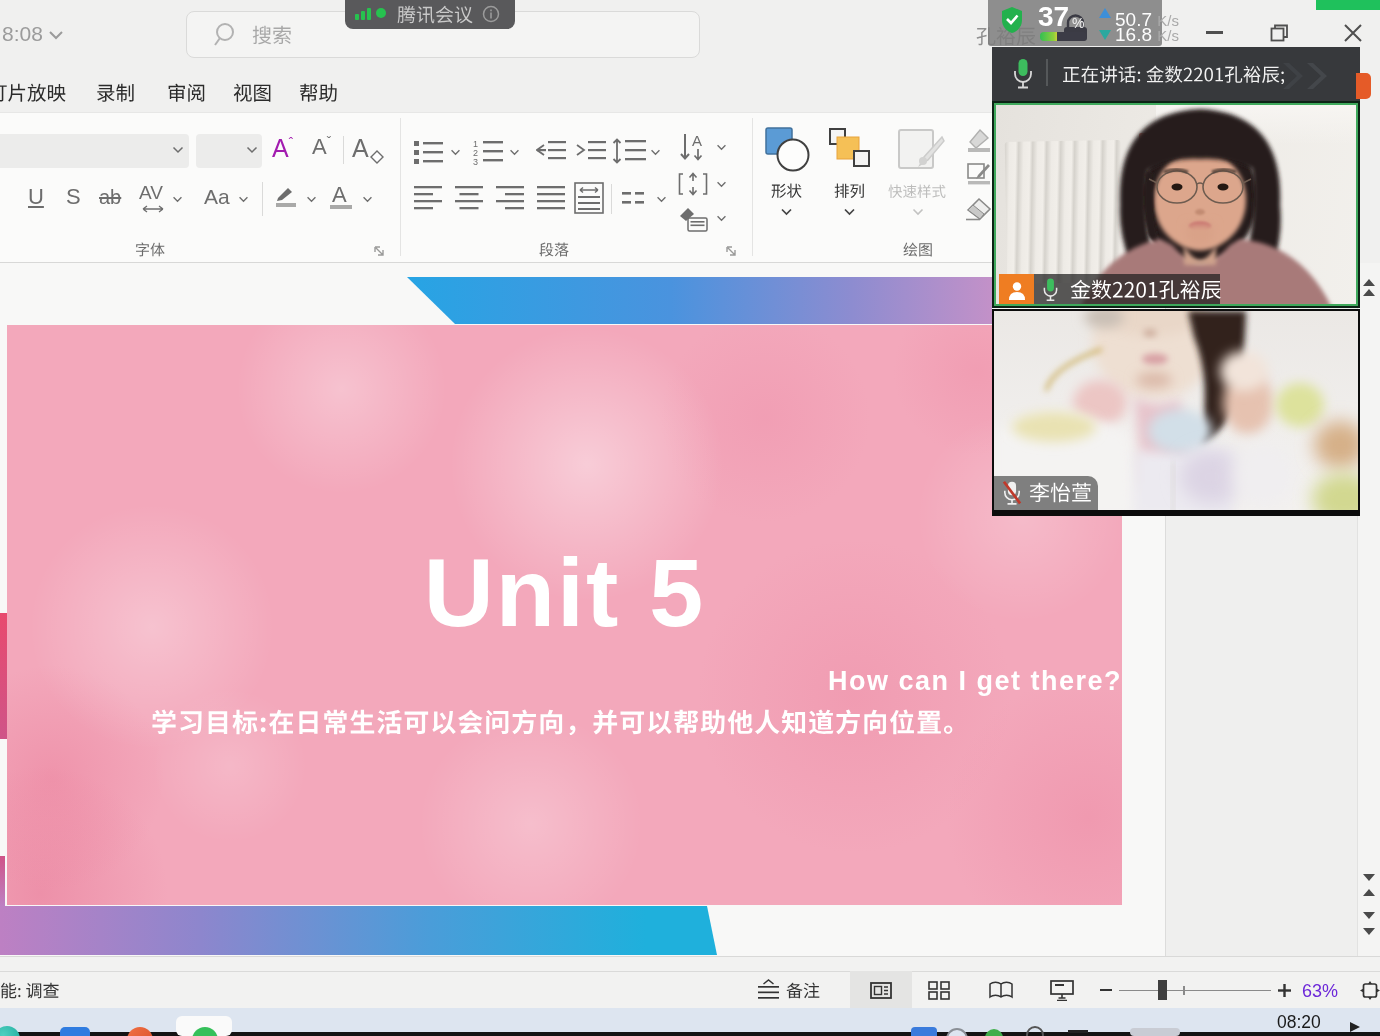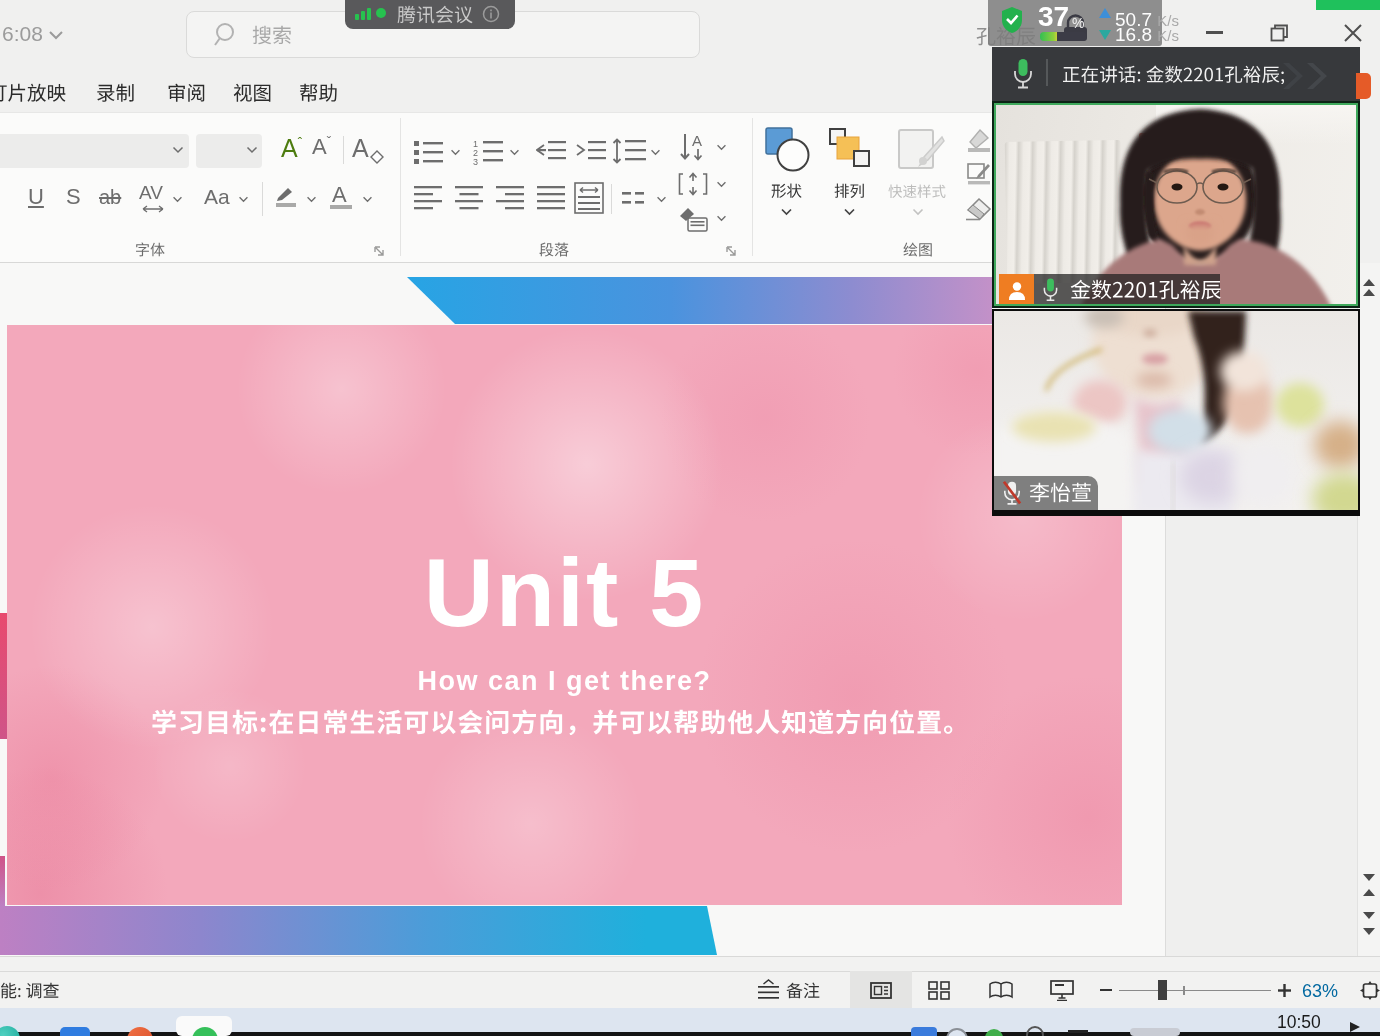--- a/index.html
+++ b/index.html
@@ -78,21 +78,21 @@
       <path id="r74" d="M44 0V54Q159 155 234 238Q308 321 344 393Q380 464 380 527Q380 569 365 602Q351 635 321 653Q291 672 245 672Q200 672 162 648Q123 624 93 587L40 639Q84 688 135 717Q186 746 256 746Q322 746 370 720Q417 693 444 644Q470 596 470 531Q470 458 434 383Q397 308 333 231Q268 153 182 72Q211 74 243 77Q274 79 302 79H505V0Z"></path>
       <path id="r75" d="M278 -13Q209 -13 157 29Q106 71 78 156Q50 241 50 369Q50 497 78 580Q106 664 157 705Q209 746 278 746Q348 746 399 705Q450 663 478 580Q506 497 506 369Q506 241 478 156Q450 71 399 29Q348 -13 278 -13ZM278 61Q320 61 351 93Q383 125 400 194Q418 262 418 369Q418 476 400 544Q383 611 351 642Q320 674 278 674Q237 674 205 642Q173 611 156 544Q138 476 138 369Q138 262 156 194Q173 125 205 93Q237 61 278 61Z"></path>
       <path id="r76" d="M88 0V76H252V623H121V681Q170 690 207 703Q243 716 273 733H343V76H490V0Z"></path>
       <path id="r77" d="M139 390Q112 390 92 410Q73 429 73 460Q73 491 92 511Q112 530 139 530Q166 530 186 511Q205 491 205 460Q205 429 186 410Q166 390 139 390ZM75 -190 53 -136Q100 -115 127 -79Q154 -43 153 3L143 85L188 18Q178 7 167 3Q155 -2 142 -2Q115 -2 95 15Q75 32 75 62Q75 92 96 109Q116 126 144 126Q180 126 201 98Q221 69 221 19Q221 -53 182 -107Q142 -161 75 -190Z"></path>
       <path id="r78" d="M57 730H944V660H57ZM459 840H535V438H459ZM417 710 480 684Q446 638 401 594Q356 551 303 513Q251 475 195 445Q140 415 85 394Q80 403 72 414Q63 425 54 436Q45 446 36 453Q90 471 144 498Q198 525 249 559Q301 593 344 632Q386 670 417 710ZM576 708Q606 669 650 632Q694 595 746 563Q798 530 854 505Q910 479 964 462Q956 455 946 444Q937 433 928 422Q920 410 914 400Q858 420 802 450Q746 479 693 516Q640 553 594 596Q549 638 514 683ZM228 418H710V351H228ZM55 223H946V154H55ZM459 275H534V8Q534 -23 524 -40Q515 -56 489 -65Q464 -74 424 -75Q384 -77 322 -77Q320 -67 314 -54Q309 -42 302 -29Q295 -17 289 -7Q323 -8 353 -9Q383 -10 406 -10Q429 -9 437 -9Q451 -8 455 -4Q459 -1 459 9ZM696 418H715L731 422L780 380Q724 337 648 297Q573 258 499 231Q492 241 480 254Q468 267 459 275Q503 290 549 312Q594 333 633 357Q671 381 696 403Z"></path>
       <path id="r79" d="M471 32H832V-35H471ZM428 328H871V-77H799V260H497V-79H428ZM714 666 774 697Q811 653 847 603Q884 553 915 504Q945 455 963 417L900 380Q882 419 852 469Q822 519 786 571Q750 623 714 666ZM385 407Q384 415 380 428Q375 442 370 456Q365 470 361 480Q375 483 391 500Q407 517 426 544Q436 557 455 587Q474 617 498 658Q522 699 546 746Q570 793 589 841L667 819Q634 750 596 684Q559 617 520 558Q480 498 441 450V448Q441 448 432 444Q424 440 413 434Q402 428 394 421Q385 414 385 407ZM385 407 384 468 432 495 874 524Q877 508 881 488Q886 469 890 457Q762 447 676 440Q591 434 537 429Q484 424 454 421Q424 417 410 414Q395 411 385 407ZM176 840H251V-79H176ZM81 647 139 639Q137 599 130 550Q123 500 113 453Q103 405 90 369L30 390Q43 424 52 468Q62 513 70 560Q77 607 81 647ZM262 656 320 679Q334 650 348 615Q362 580 373 548Q385 516 390 492L328 462Q324 487 313 521Q302 554 289 590Q276 626 262 656Z"></path>
       <path id="r80" d="M211 477H789V425H211ZM57 17H944V-46H57ZM85 593H914V420H843V533H154V420H85ZM292 201V128H705V201ZM292 319V248H705V319ZM221 368H779V79H221ZM284 840H357V633H284ZM637 840H710V633H637ZM62 772H941V708H62ZM430 660 502 680Q519 655 535 624Q551 592 557 570L482 546Q476 568 461 601Q446 633 430 660Z"></path>
     </defs>
   </svg>
 <div style="position:absolute;left:0;top:0;width:1380px;height:74px;background:#f0f0ef"></div>
-<div style="position:absolute;left:2px;top:22px;font-size:21px;color:#9b9b9b">6:08</div>
+<div style="position:absolute;left:2px;top:22px;font-size:21px;color:#9b9b9b">8:08</div>
 <svg style="position:absolute;left:48px;top:30px" width="16" height="10" viewBox="0 0 16 10">
     <path d="M2 2 L8 8 L14 2" stroke="#9b9b9b" stroke-width="2" fill="none"></path>
   </svg>
 <div style="position:absolute;left:186px;top:11px;width:514px;height:47px;background:#f4f4f3;border:1px solid #dadad9;border-radius:8px"></div>
 <svg style="position:absolute;left:212px;top:21px" width="28" height="28" viewBox="0 0 28 28">
     <circle cx="13" cy="11" r="8" stroke="#b2b2b2" stroke-width="2" fill="none"></circle>
     <path d="M8 17 L3 24" stroke="#b2b2b2" stroke-width="2"></path>
   </svg>
 <svg style="position:absolute;left:252px;top:25px" width="40.0" height="20.0" viewBox="0 -880 2000 1000" fill="#a8a8a8">
     <g transform="scale(1,-1)">
@@ -191,21 +191,21 @@
   </svg>
 <div style="position:absolute;left:0;top:112px;width:992px;height:151px;background:#fbfbfa;border-bottom:1px solid #d8d8d7;border-top:1px solid #e7e7e6"></div>
 <div style="position:absolute;left:-40px;top:134px;width:229px;height:34px;background:#ececeb;border-radius:4px"></div>
 <svg style="position:absolute;left:172px;top:146px" width="12" height="8" viewBox="0 0 12 8">
     <path d="M1.5 1.5 L6 6 L10.5 1.5" stroke="#6d6d6d" stroke-width="1.5" fill="none"></path>
   </svg>
 <div style="position:absolute;left:196px;top:134px;width:66px;height:34px;background:#ececeb;border-radius:4px"></div>
 <svg style="position:absolute;left:246px;top:146px" width="12" height="8" viewBox="0 0 12 8">
     <path d="M1.5 1.5 L6 6 L10.5 1.5" stroke="#6d6d6d" stroke-width="1.5" fill="none"></path>
   </svg>
-<div style="position:absolute;left:281px;top:134px;font-size:25px;color:#4d7c0f">A<span style="font-size:13px;vertical-align:10px">ˆ</span></div>
+<div style="position:absolute;left:272px;top:134px;font-size:25px;color:#a21caf">A<span style="font-size:13px;vertical-align:10px">ˆ</span></div>
 <div style="position:absolute;left:312px;top:134px;font-size:22px;color:#6d6d6d">A<span style="font-size:13px;vertical-align:8px">ˇ</span></div>
 <div style="position:absolute;left:343px;top:136px;width:1px;height:28px;background:#dadad9"></div>
 <div style="position:absolute;left:352px;top:134px;font-size:25px;color:#6d6d6d">A</div>
 <svg style="position:absolute;left:370px;top:150px" width="14" height="14" viewBox="0 0 14 14">
     <path d="M7 1 L13 7 L7 13 L1 7 Z" fill="#fff" stroke="#6d6d6d" stroke-width="1.4"></path>
   </svg>
 <div style="position:absolute;left:-6px;top:184px;font-size:22px;font-style:italic;color:#6d6d6d">I</div>
 <div style="position:absolute;left:28px;top:184px;font-size:22px;color:#6d6d6d;text-decoration:underline">U</div>
 <div style="position:absolute;left:66px;top:184px;font-size:22px;color:#6d6d6d">S</div>
 <div style="position:absolute;left:99px;top:186px;font-size:20px;color:#6d6d6d;text-decoration:line-through">ab</div>
@@ -435,21 +435,21 @@
   </svg>
 <svg style="position:absolute;left:1361px;top:872px" width="16" height="66" viewBox="0 0 16 66">
     <path d="M2 2 L8 9 L14 2 Z" fill="#4a4a4a"></path>
     <path d="M2 24 L8 17 L14 24 Z" fill="#4a4a4a"></path>
     <path d="M2 40 L8 47 L14 40 Z" fill="#4a4a4a"></path>
     <path d="M2 56 L8 63 L14 56 Z" fill="#4a4a4a"></path>
   </svg>
 <div style="position:absolute;left:407px;top:277px;width:585px;height:47px;background:linear-gradient(90deg,#27a4e4 0%,#4a93de 45%,#8d8cd0 76%,#c391c8 100%);clip-path:polygon(0 0,100% 0,100% 100%,48px 100%)"></div>
 <div style="position:absolute;left:7px;top:325px;width:1115px;height:580px;background-color:#f3a8bb;background-image:radial-gradient(circle 190px at 52% 24%, rgba(255,255,255,0.42), rgba(255,255,255,0) 72%),radial-gradient(circle 150px at 30% 11%, rgba(255,255,255,0.30), rgba(255,255,255,0) 70%),radial-gradient(circle 170px at 13% 52%, rgba(255,255,255,0.30), rgba(255,255,255,0) 72%),radial-gradient(circle 150px at 91% 33%, rgba(255,255,255,0.22), rgba(255,255,255,0) 70%),radial-gradient(circle 160px at 47% 86%, rgba(255,255,255,0.25), rgba(255,255,255,0) 70%),radial-gradient(circle 110px at 20% 76%, rgba(255,255,255,0.18), rgba(255,255,255,0) 70%),radial-gradient(circle 150px at 4% 78%, rgba(228,95,130,0.28), rgba(228,95,130,0) 75%),radial-gradient(circle 210px at 76% 64%, rgba(233,120,150,0.25), rgba(233,120,150,0) 75%),radial-gradient(circle 190px at 97% 85%, rgba(233,120,150,0.30), rgba(233,120,150,0) 75%),radial-gradient(circle 170px at 3% 98%, rgba(226,100,135,0.35), rgba(226,100,135,0) 75%),radial-gradient(circle 150px at 68% 16%, rgba(235,130,160,0.25), rgba(235,130,160,0) 70%),radial-gradient(circle 120px at 87% 8%, rgba(233,120,150,0.22), rgba(233,120,150,0) 70%)"></div>
 <div style="position:absolute;left:7px;top:544px;width:1115px;text-align:center;font-size:97px;font-weight:bold;color:#fff;letter-spacing:2px;line-height:1">Unit 5</div>
-<div style="position:absolute;left:7px;top:666px;width:1115px;text-align:center;font-size:27px;font-weight:bold;color:#fff;letter-spacing:1.5px">How can I get there?</div>
+<div style="position:absolute;left:7px;top:666px;width:1115px;text-align:right;font-size:27px;font-weight:bold;color:#fff;letter-spacing:1.5px">How can I get there?</div>
 <svg style="position:absolute;left:151px;top:709px" width="819.1" height="26.0" viewBox="0 -880 31503 1000" fill="#fff">
     <g transform="scale(1,-1)">
       <use href="#b34" x="0"></use>
       <use href="#b35" x="1038"></use>
       <use href="#b36" x="2076"></use>
       <use href="#b37" x="3114"></use>
       <use href="#b38" x="4152"></use>
       <use href="#b39" x="4515"></use>
       <use href="#b40" x="5553"></use>
       <use href="#b41" x="6591"></use>
@@ -524,41 +524,41 @@
     <path d="M12 14 V18 M7 20.5 H17 M8.5 18 H15.5" stroke="#333" stroke-width="1.6"></path>
   </svg>
 <div style="position:absolute;left:1100px;top:989px;width:12px;height:2.4px;background:#333"></div>
 <div style="position:absolute;left:1119px;top:989.5px;width:152px;height:1.6px;background:#8a8a8a"></div>
 <div style="position:absolute;left:1183px;top:986px;width:1.6px;height:9px;background:#8a8a8a"></div>
 <div style="position:absolute;left:1158px;top:980px;width:9px;height:20px;background:#3f3f3f"></div>
 <svg style="position:absolute;left:1278px;top:984px" width="13" height="13" viewBox="0 0 13 13">
     <rect x="0" y="5.3" width="13" height="2.4" fill="#333"></rect>
     <rect x="5.3" y="0" width="2.4" height="13" fill="#333"></rect>
   </svg>
-<div style="position:absolute;left:1302px;top:981px;font-size:18px;color:#0369a1">63%</div>
+<div style="position:absolute;left:1302px;top:981px;font-size:18px;color:#6d28d9">63%</div>
 <svg style="position:absolute;left:1360px;top:981px" width="20" height="19" viewBox="0 0 20 19">
     <rect x="3.5" y="3" width="13" height="13" rx="2" stroke="#333" stroke-width="1.7" fill="none"></rect>
     <path d="M0 9.5 L3.5 7.5 V11.5 Z M20 9.5 L16.5 7.5 V11.5 Z M10 0 L8 3 H12 Z M10 19 L8 16 H12 Z" fill="#333"></path>
   </svg>
 <div style="position:absolute;left:0;top:1008px;width:1380px;height:28px;background:#dde5f0"></div>
 <div style="position:absolute;left:0;top:1032px;width:1380px;height:4px;background:#141414"></div>
 <div style="position:absolute;left:-6px;top:1026px;width:26px;height:26px;border-radius:50%;background:radial-gradient(circle at 35% 35%,#4fd0c0,#18a89a)"></div>
 <div style="position:absolute;left:60px;top:1027px;width:30px;height:24px;border-radius:5px;background:#2f7ce0"></div>
 <div style="position:absolute;left:127px;top:1027px;width:26px;height:26px;border-radius:50%;background:linear-gradient(135deg,#f07043,#d94f2b)"></div>
 <div style="position:absolute;left:176px;top:1016px;width:56px;height:20px;border-radius:6px;background:#fafafa"></div>
 <div style="position:absolute;left:192px;top:1027px;width:26px;height:26px;border-radius:50%;background:#35c05a"></div>
 <div style="position:absolute;left:911px;top:1027px;width:26px;height:22px;border-radius:4px;background:#3a7bdc"></div>
 <div style="position:absolute;left:946px;top:1028px;width:22px;height:22px;border-radius:50%;border:2.4px solid #8a8f96;background:#dde5f0"></div>
 <div style="position:absolute;left:985px;top:1029px;width:18px;height:18px;border-radius:50%;background:#3fae4a"></div>
 <svg style="position:absolute;left:1025px;top:1026px" width="20" height="10" viewBox="0 0 20 10">
     <circle cx="10" cy="9" r="8" stroke="#555" stroke-width="2" fill="none"></circle>
   </svg>
 <div style="position:absolute;left:1068px;top:1030px;width:20px;height:3px;background:#222"></div>
 <div style="position:absolute;left:1130px;top:1028px;width:50px;height:8px;border-radius:4px;background:#c9ccd4"></div>
-<div style="position:absolute;left:1277px;top:1012px;font-size:17.5px;color:#1a1a1a">10:50</div>
+<div style="position:absolute;left:1277px;top:1012px;font-size:17.5px;color:#1a1a1a">08:20</div>
 <svg style="position:absolute;left:1348px;top:1020px" width="14" height="14" viewBox="0 0 14 14">
     <path d="M2 2 L12 7 L2 12 Z" fill="#222"></path>
   </svg>
 <div style="position:absolute;left:992px;top:47px;width:368px;height:54px;background:#37393c"></div>
 <svg style="position:absolute;left:1012px;top:57px" width="22" height="34" viewBox="0 0 22 34">
     <rect x="6.5" y="2" width="9" height="17" rx="4.5" fill="#3dbd5e"></rect>
     <path d="M3 14 v3 a8 8 0 0 0 16 0 v-3" stroke="#d8d8d8" stroke-width="1.8" fill="none"></path>
     <path d="M11 25 V30 M6 30.5 H16" stroke="#d8d8d8" stroke-width="1.8"></path>
   </svg>
 <div style="position:absolute;left:1046px;top:59px;width:2px;height:27px;background:#55585a"></div>

